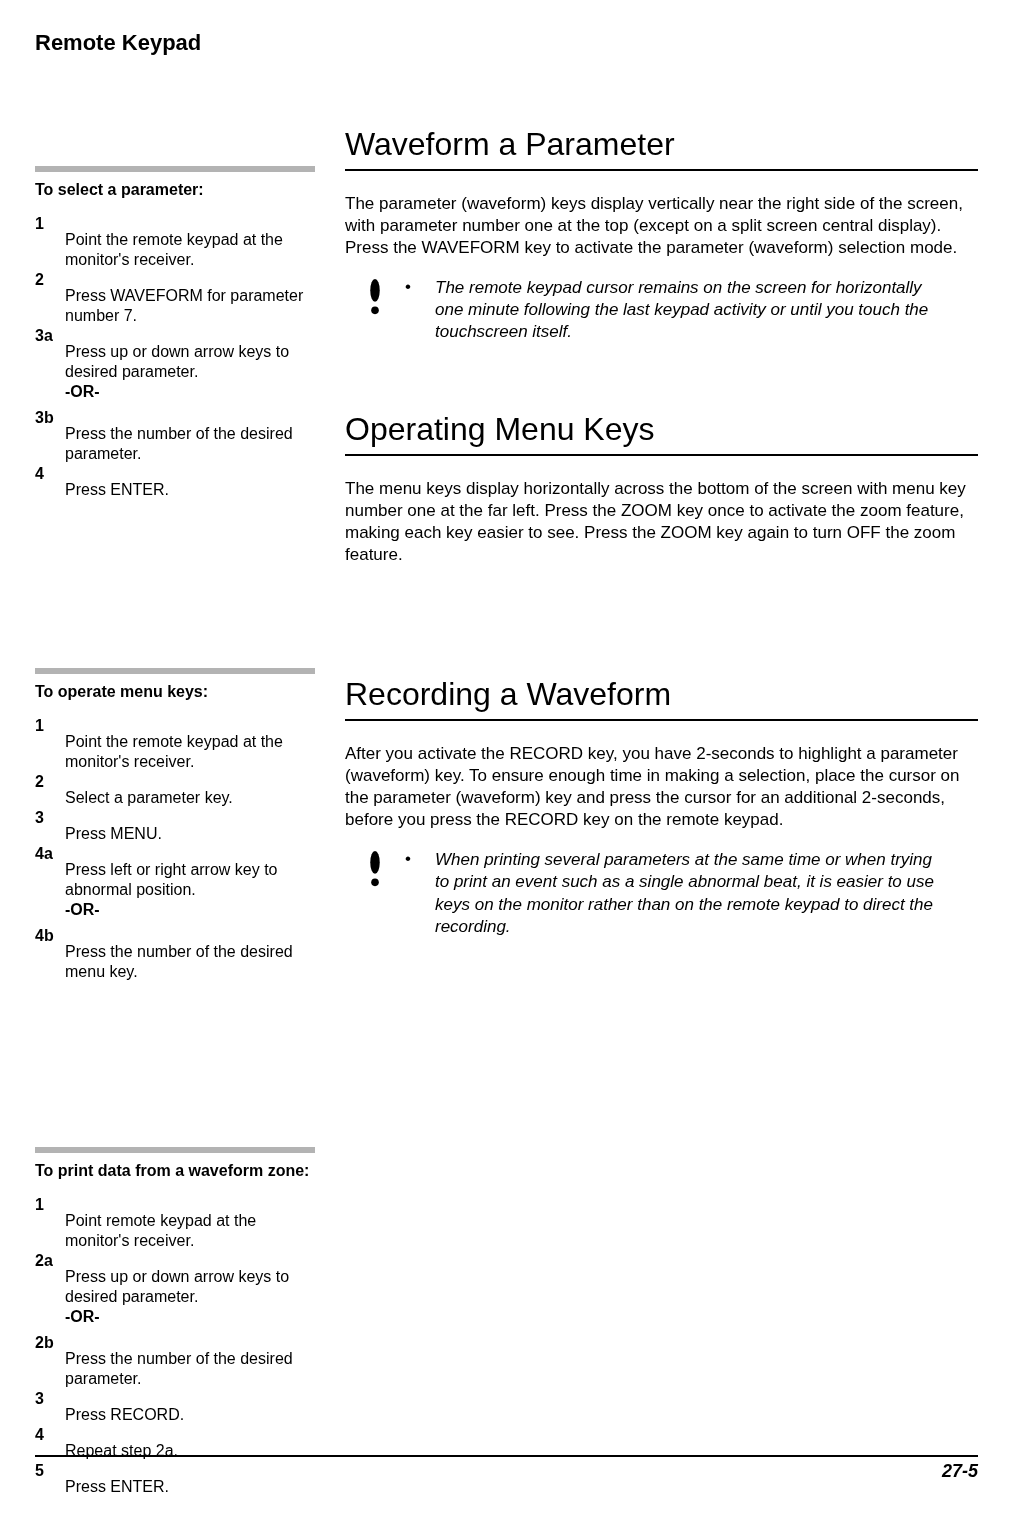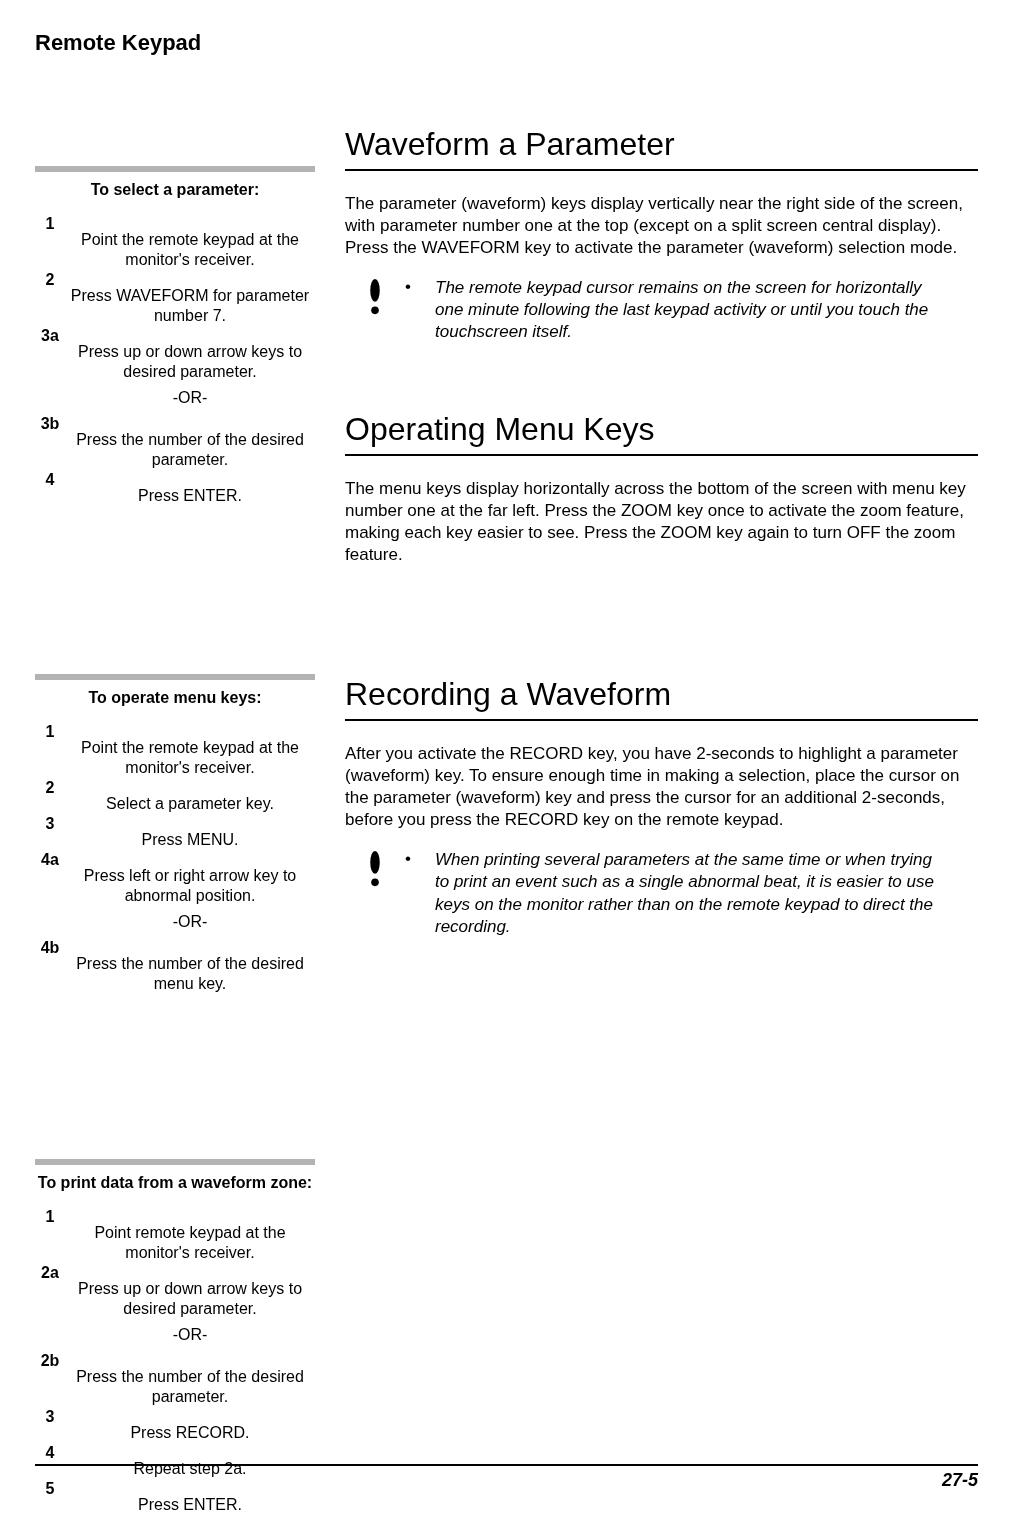--- a/index.html
+++ b/index.html
@@ -25,21 +25,20 @@
       width: 280px;
       flex-shrink: 0;
       font-size: 16px;
       line-height: 1.25;
     }
     .main {
       flex: 1;
     }
     .sb-block {
       margin-bottom: 40px;
-      text-align: center;
     }
     .sb-rule {
       height: 6px;
       background: #b3b3b3;
       width: 100%;
       margin-bottom: 8px;
     }
     .sb-heading {
       font-weight: bold;
       margin-bottom: 14px;
@@ -52,22 +51,22 @@
       margin-bottom: 0px;
     }
     .sb-num {
       width: 30px;
       flex-shrink: 0;
       font-weight: bold;
     }
     .sb-text { flex: 1; margin-top: 16px; }
     .sb-or {
       margin-left: 30px;
-      margin-top: 6px;
       margin-bottom: 6px;
+      font-weight: bold;
     }
     h1.section-title {
       font-family: Arial, Helvetica, sans-serif;
       font-weight: normal;
       font-size: 32px;
       margin-bottom: 6px;
     }
     .title-rule {
       height: 2px;
       background: black;
@@ -104,21 +103,21 @@
       padding-right: 30px;
     }
     .excl-svg { width: 12px; height: 38px; }
     .section-gap { margin-top: 67px; }
     .section-gap-large { margin-top: 110px; }
     .sb-spacer-1 { height: 40px; }
     .sb-spacer-2 { height: 128px; }
     .sb-spacer-3 { height: 125px; }
     .footer {
       position: absolute;
-      bottom: 25px;
+      bottom: 34px;
       left: 35px;
       right: 35px;
     }
     .footer-rule {
       height: 2px;
       background: black;
       margin-bottom: 4px;
     }
     .page-num {
       text-align: right;

